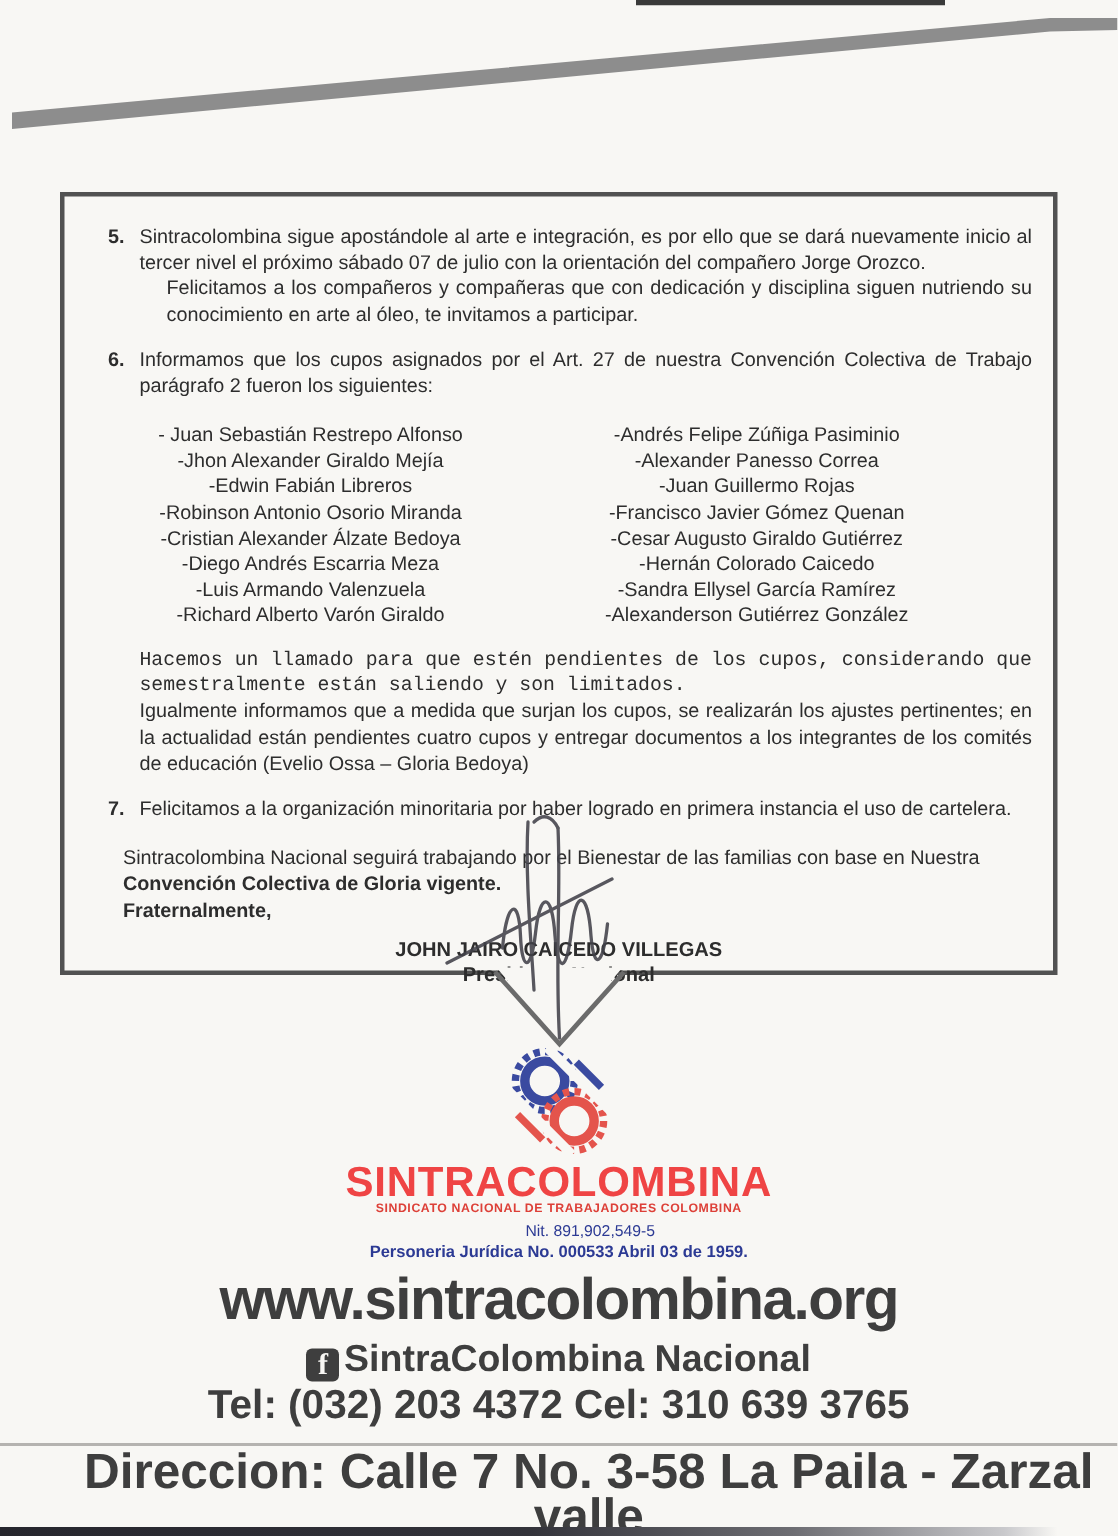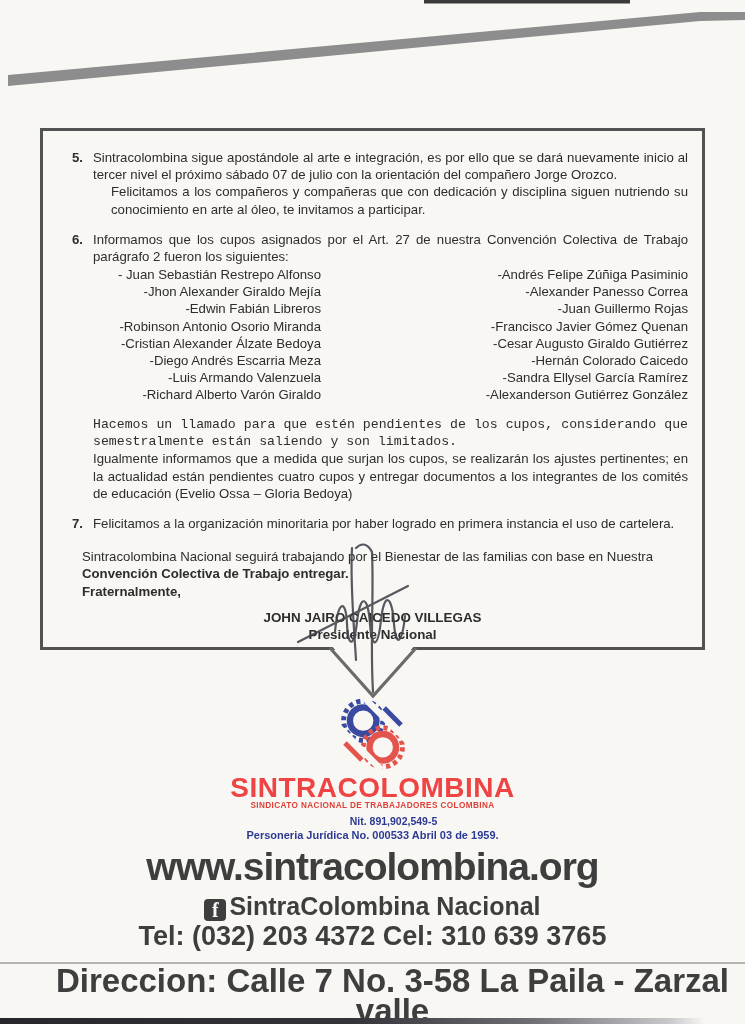--- a/index.html
+++ b/index.html
@@ -14,42 +14,42 @@
   
   .doc-box{
     position:absolute;left:40px;top:128px;width:665px;height:522px;
     border:3px solid #525252;box-sizing:border-box;
     padding:18px 14px 0 29px;background:transparent;z-index:1;
   }
   .doc-item{display:flex;margin-bottom:13px;}
   .doc-num{font-weight:bold;width:21px;flex:0 0 21px;font-size:13.2px;line-height:17.2px;}
   .doc-body{flex:1;font-size:13.2px;line-height:17.2px;text-align:justify;}
   .doc-sub{margin-left:18px;margin-top:0;}
-  .names-grid{display:flex;margin-top:1px;text-align:right;}
+  .names-grid{display:flex;margin-top:16px;text-align:center;}
   .names-col{line-height:17.1px;}
   .names-col.left{width:228px;flex:0 0 228px;}
   .names-col.right{flex:1;}
   .doc-para{margin-top:13px;font-family:Liberation Mono, monospace;}
   .closing{margin-left:10px;font-size:13.2px;line-height:17.2px;margin-top:16px;}
   .bold{font-weight:bold;}
   .signatory{
     margin-left:-29px;margin-right:-14px;text-align:center;
     font-weight:bold;font-size:13.4px;line-height:17.5px;margin-top:9px;
   }
   
   .overlay-svg{position:absolute;top:0;left:0;z-index:4;pointer-events:none;}
   
   .footer{position:absolute;left:0;right:0;top:694px;text-align:center;z-index:2;}
   .logo-svg{display:block;margin:0 auto;}
   .org-name{
     color:#ef4444;font-weight:bold;font-size:28px;letter-spacing:.5px;
     line-height:24px;margin-top:2px;
   }
   .org-subtitle{color:#dd4038;font-weight:bold;font-size:8.2px;letter-spacing:.4px;line-height:11px;}
-  .org-nit{color:#2c3a94;font-weight:bold;font-size:10.5px;line-height:13px;margin-top:4px;padding-left:42px;}
+  .org-nit{color:#2c3a94;font-weight:normal;font-size:10.5px;line-height:13px;margin-top:4px;padding-left:42px;}
   .org-personeria{color:#2c3a94;font-weight:bold;font-size:11px;line-height:14px;}
   .website{color:#3e3e3e;font-weight:bold;font-size:39px;letter-spacing:-1px;line-height:44px;margin-top:3px;}
   .fb-line{color:#3e3e3e;font-weight:bold;font-size:25px;line-height:30px;margin-top:2px;}
   .fb-icon{
     display:inline-block;width:22px;height:22px;background:#3e3e3e;border-radius:4px;
     color:#f8f7f4;font-size:20px;line-height:22px;text-align:center;vertical-align:-2px;
     margin-right:3px;font-family:"Liberation Serif",serif;font-weight:bold;
   }
   .tel-line{color:#3e3e3e;font-weight:bold;font-size:27px;line-height:31px;margin-top:0;}
   .addr-line{color:#3e3e3e;font-weight:bold;font-size:33px;line-height:30px;margin-top:14px;padding-left:40px;}
@@ -108,21 +108,21 @@
     </div>
   </div>
 
   <div class="doc-item">
     <div class="doc-num">7.</div>
     <div class="doc-body">Felicitamos a la organización minoritaria por haber logrado en primera instancia el uso de cartelera.</div>
   </div>
 
   <div class="closing">
     <span>Sintracolombina Nacional seguirá trabajando por el Bienestar de las familias con base en Nuestra</span>
-    <div class="bold">Convención Colectiva de Trabajo entregar.</div>
+    <div class="bold">Convención Colectiva de Gloria vigente.</div>
     <div class="bold">Fraternalmente,</div>
   </div>
 
   <div class="signatory">
     <div>JOHN JAIRO CAICEDO VILLEGAS</div>
     <div>Presidente Nacional</div>
   </div>
 </div>
 
 <svg class="overlay-svg" width="745" height="720" viewBox="0 0 745 720">

